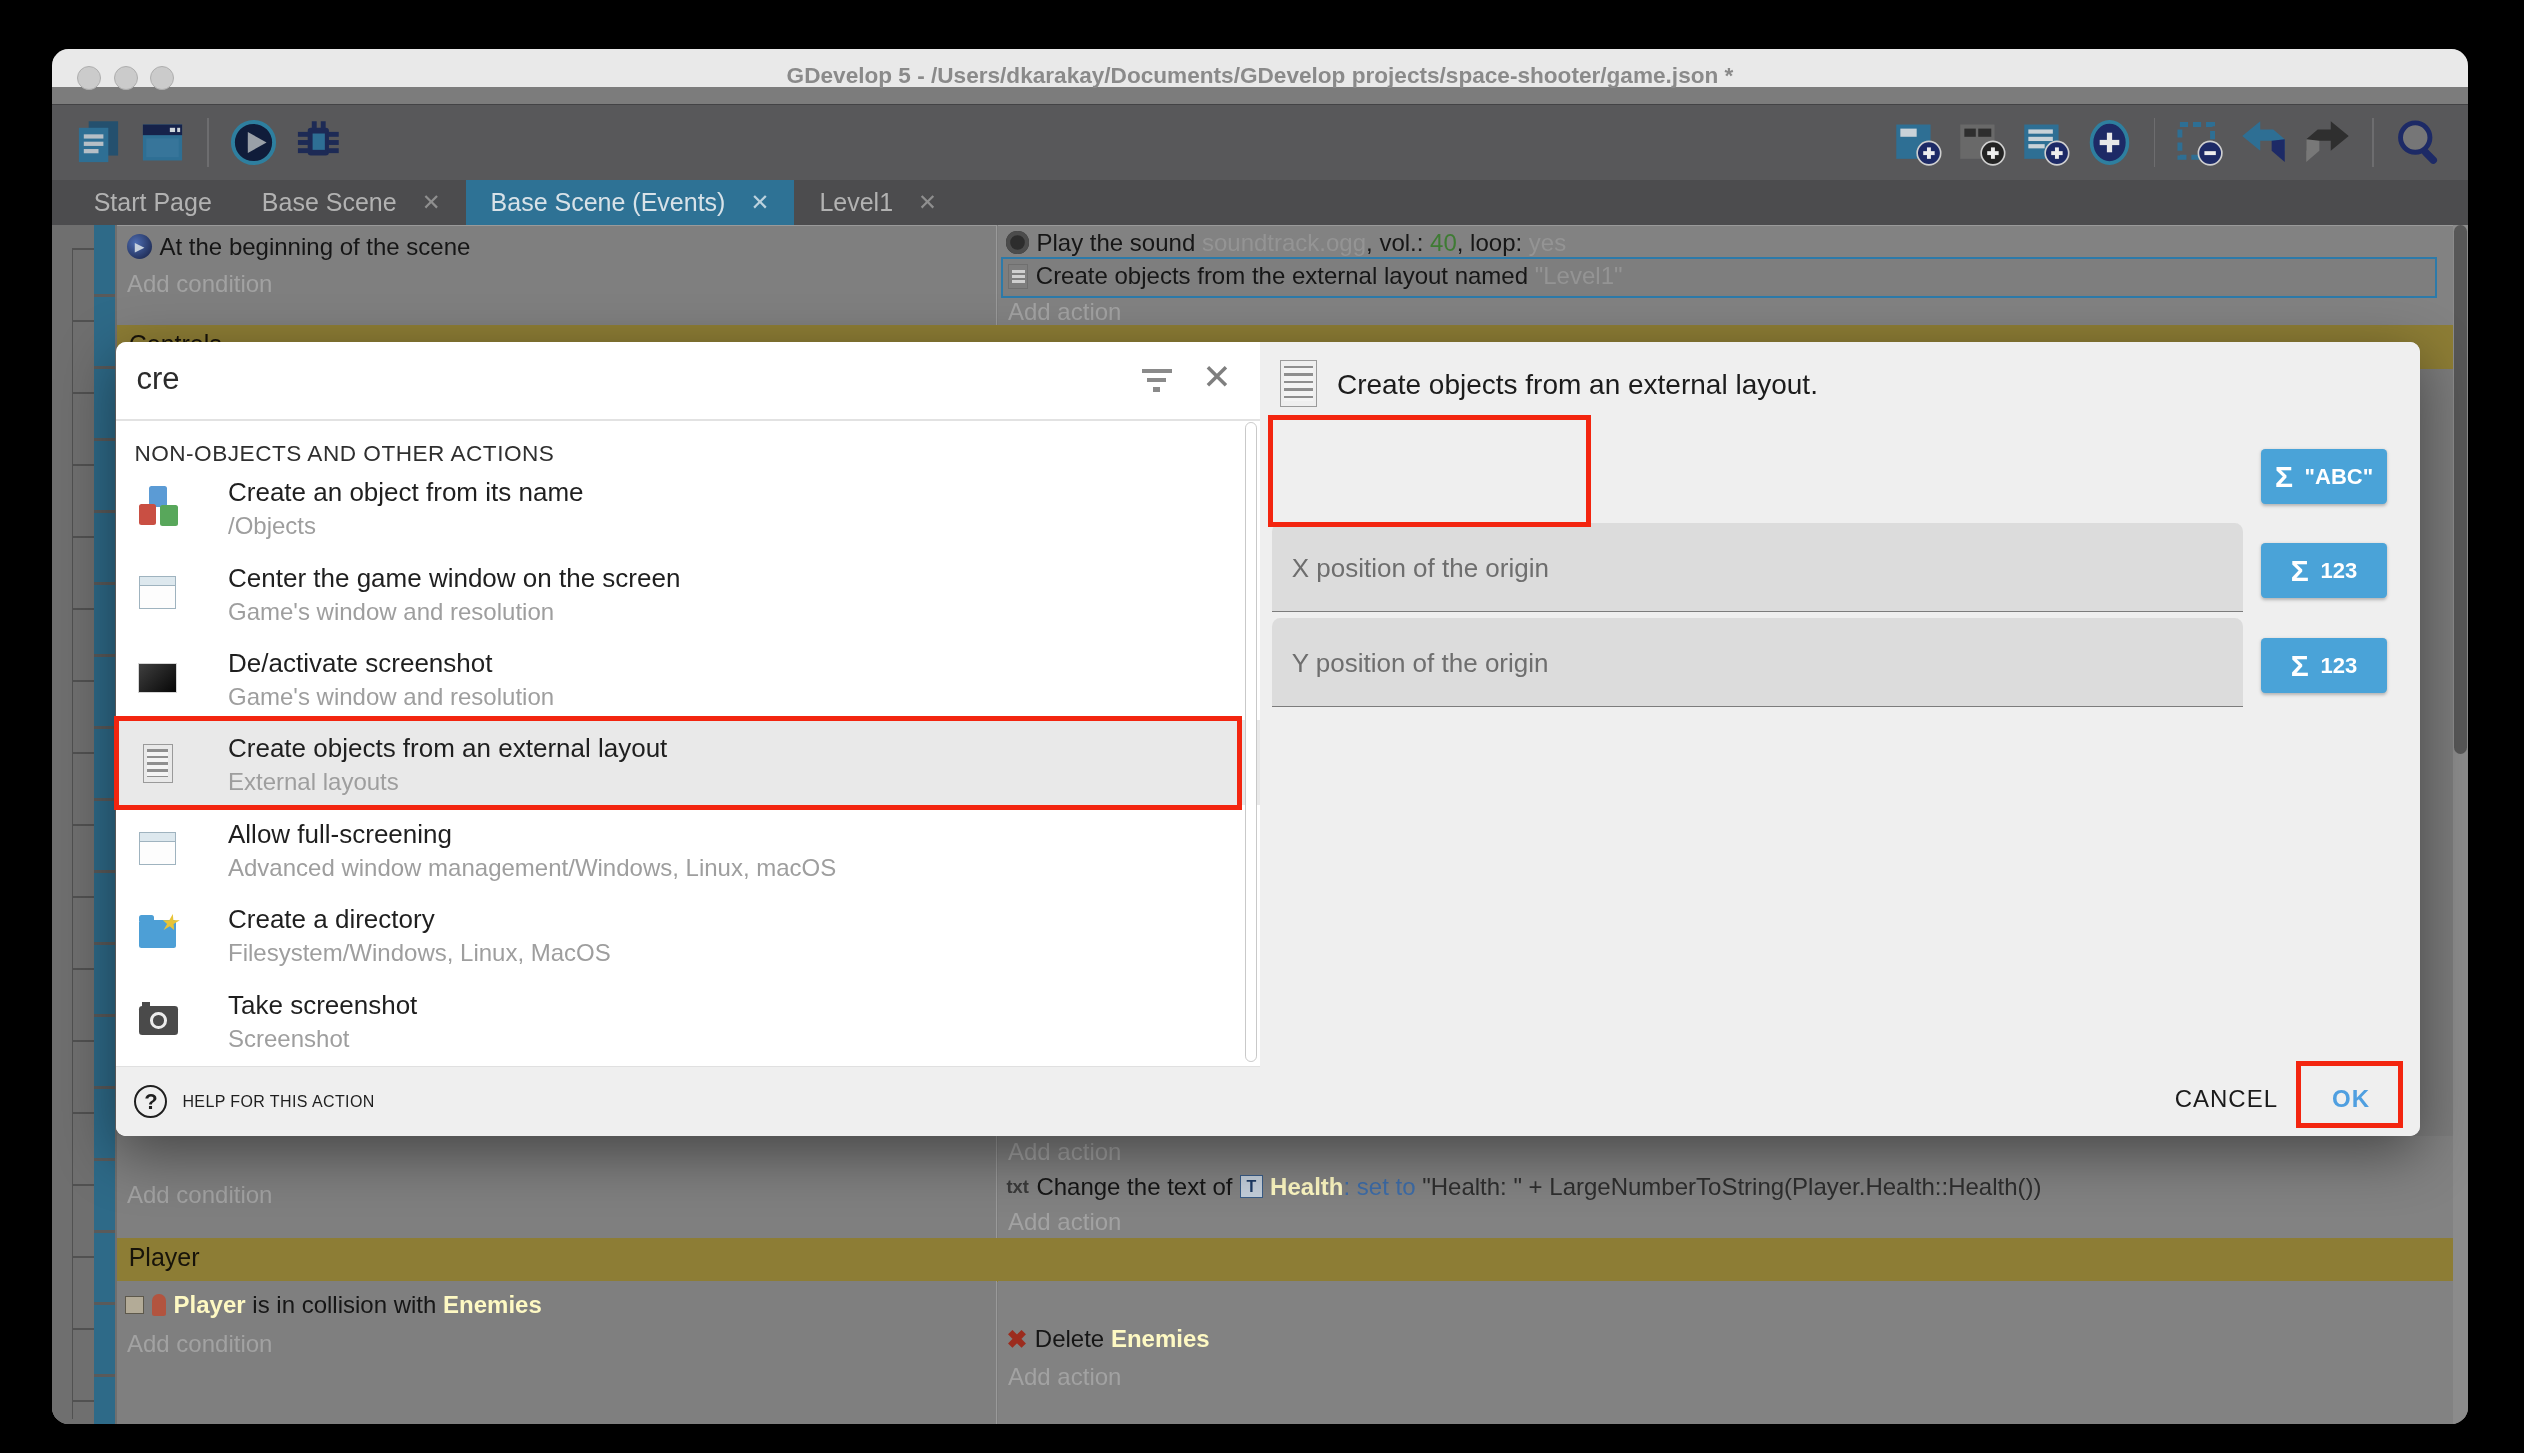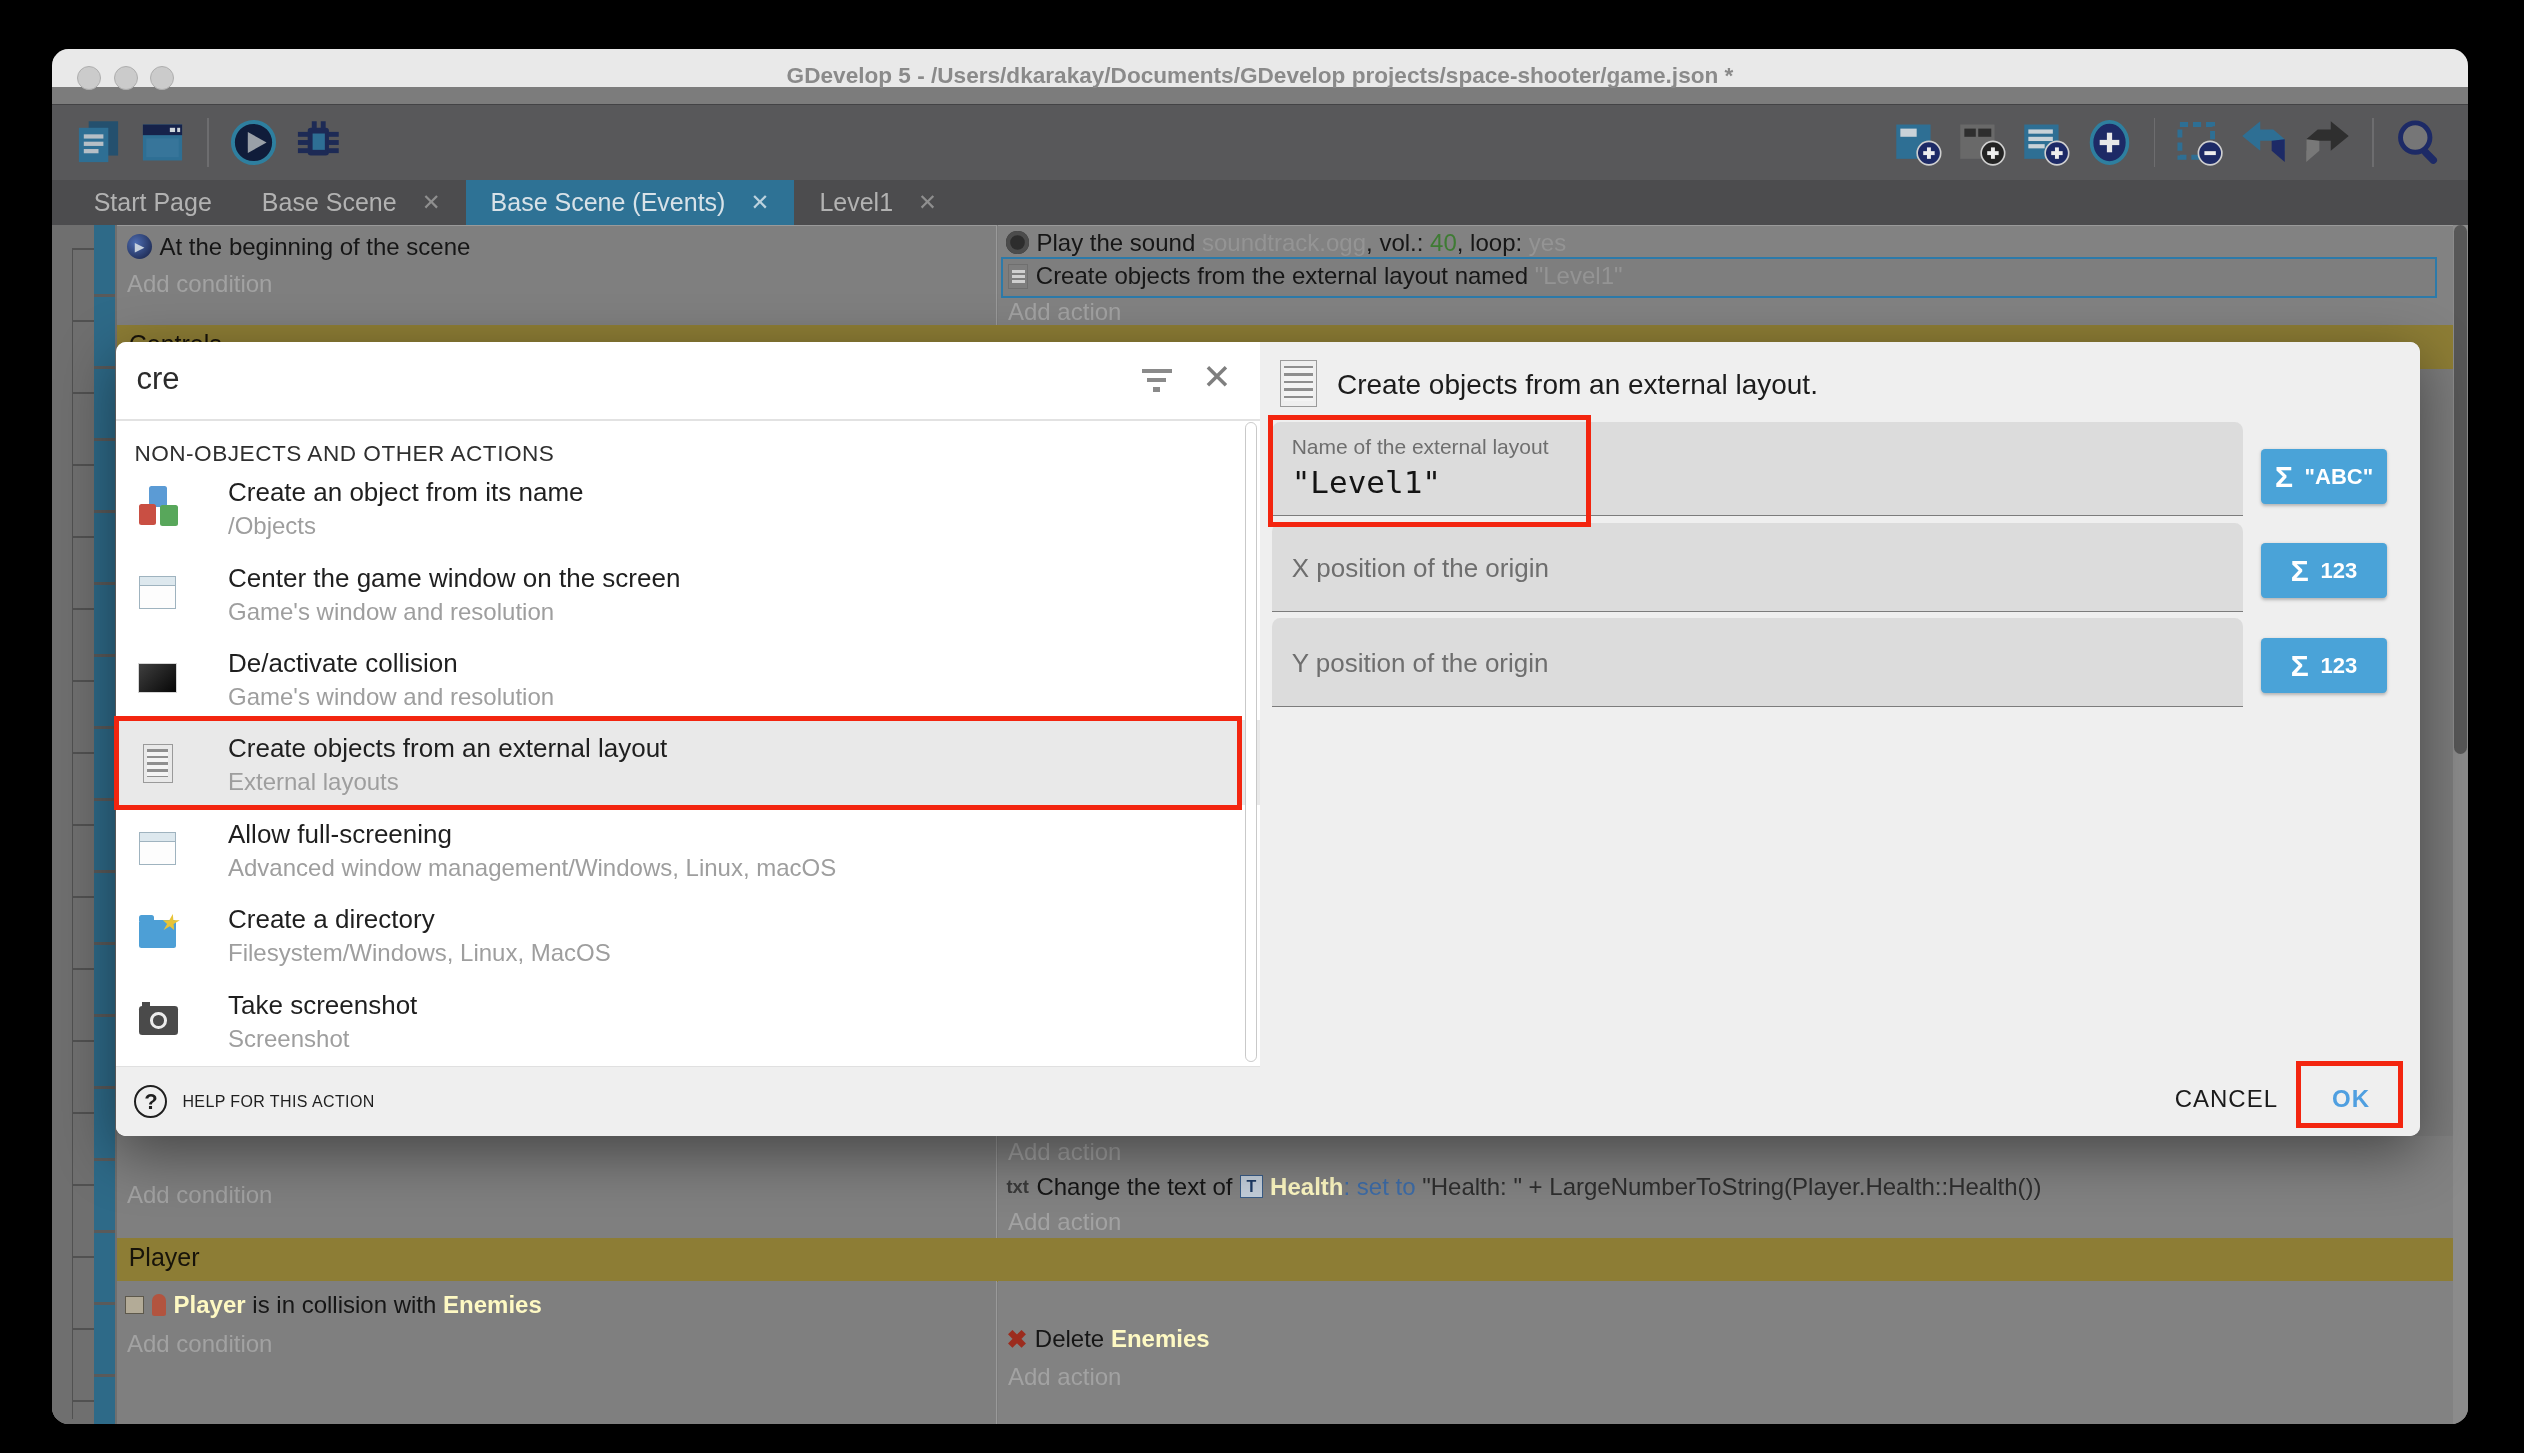--- a/index.html
+++ b/index.html
@@ -383,21 +383,21 @@
         <div class="ic">
             <i class="winfrm"></i>
           </div>
         <div class="ttl">Center the game window on the screen</div>
         <div class="sub">Game's window and resolution</div>
       </div>
       <div class="aitem" style="top:293px;">
         <div class="ic">
             <i class="scrdark"></i>
           </div>
-        <div class="ttl">De/activate collision</div>
+        <div class="ttl">De/activate screenshot</div>
         <div class="sub">Game's window and resolution</div>
       </div>
       <div class="aitem sel" style="top:378px;">
         <div class="ic">
             <i class="docic"></i>
           </div>
         <div class="ttl">Create objects from an external layout</div>
         <div class="sub">External layouts</div>
       </div>
       <div class="aitem" style="top:464px;">
@@ -431,24 +431,20 @@
       <div class="dlg-foot">
         <div class="helpc">?</div>
         <div class="helplbl">HELP FOR THIS ACTION</div>
       </div>
     </div>
 
     <div class="dlg-right">
       <div class="phdr-ic"></div>
       <div class="phdr-t">Create objects from an external layout.</div>
 
-      <div class="ffield" style="top:80px;height:94px;">
-        <div class="flab-s nw">Name of the external layout</div>
-        <div class="fval nw">"Level1"</div>
-      </div>
       <div class="sigbtn" style="top:107px;">
         <span class="sg">Σ</span>
         <span class="lb">"ABC"</span>
       </div>
 
       <div class="ffield" style="top:181px;height:89px;">
         <div class="flab-b nw">X position of the origin</div>
       </div>
       <div class="sigbtn" style="top:201px;">
         <span class="sg">Σ</span>

